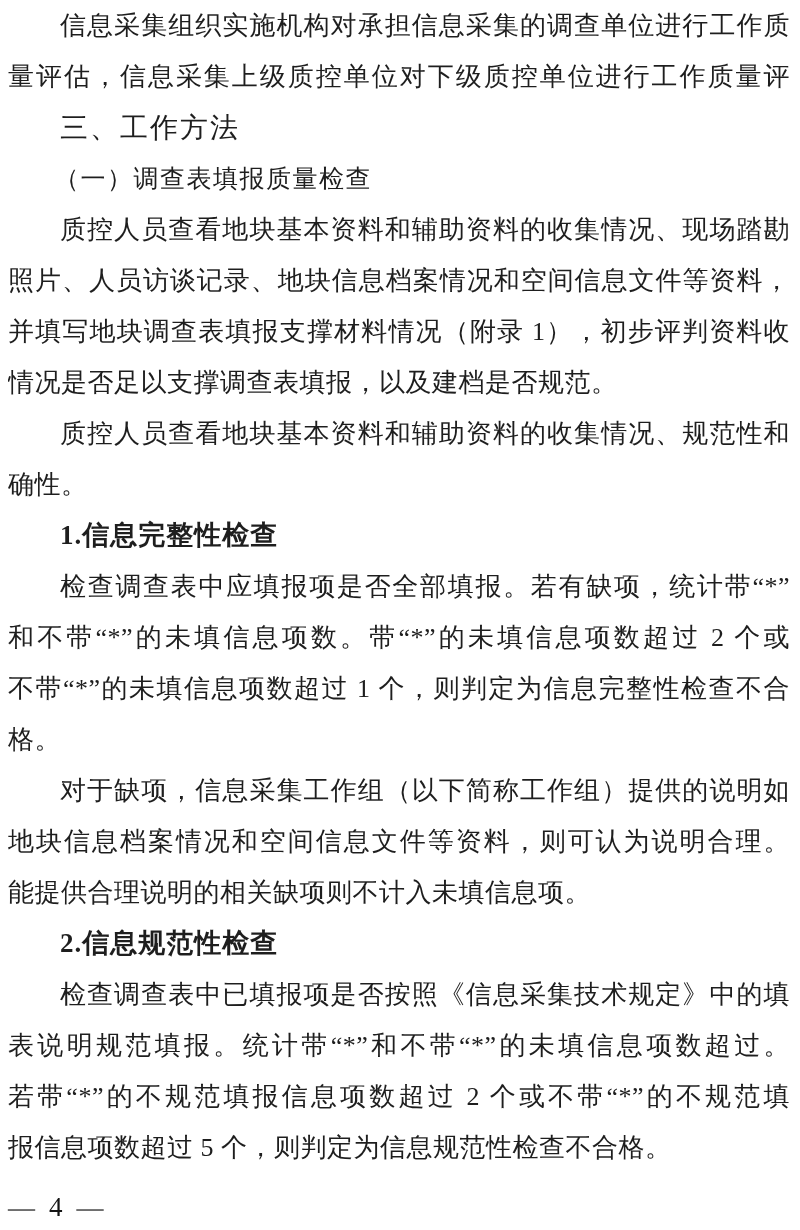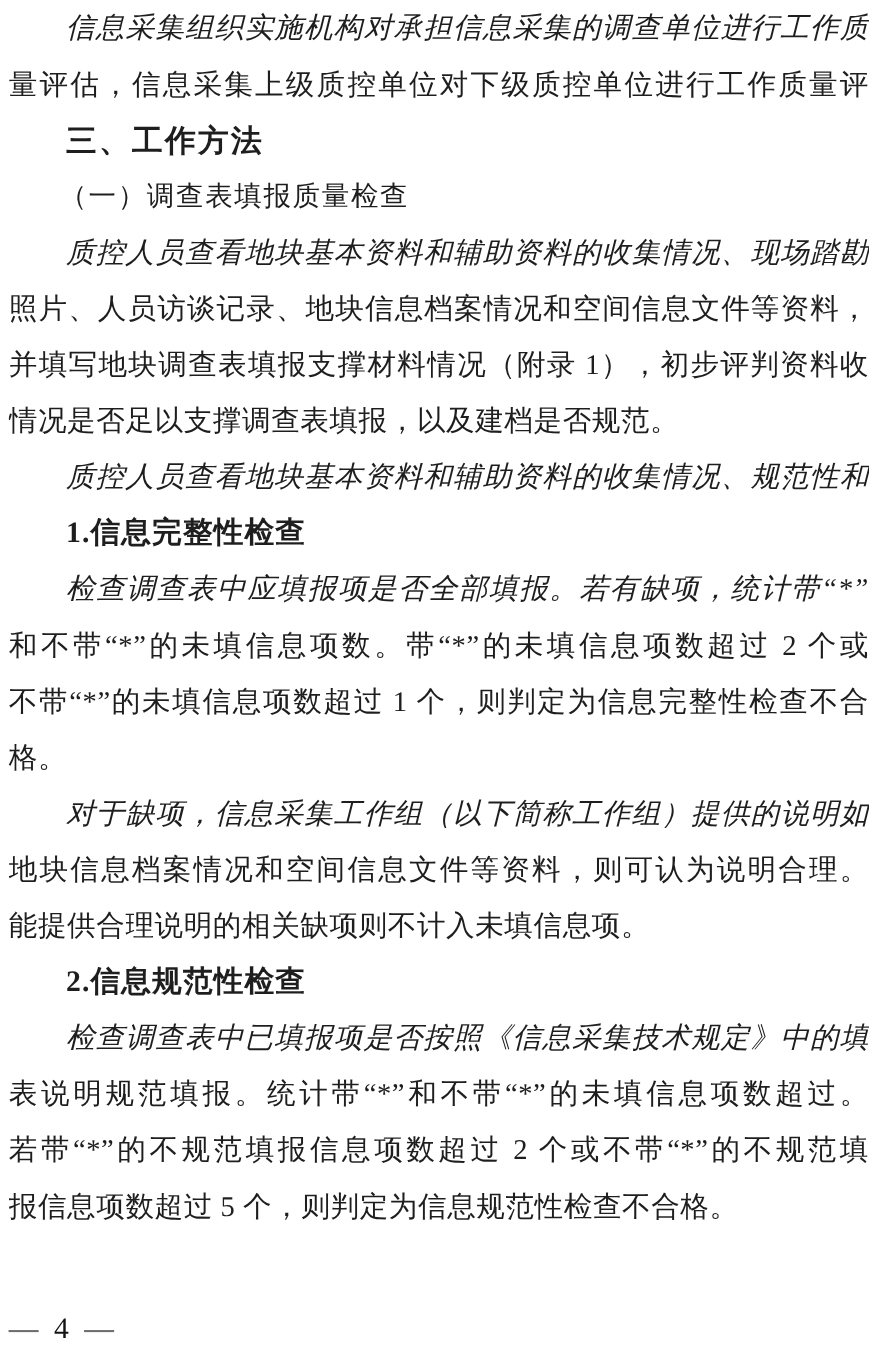--- a/index.html
+++ b/index.html
@@ -29,25 +29,24 @@
     overflow: hidden;
     text-align: justify;
     text-align-last: justify;
     letter-spacing: 0.5px;
   }
   .ln.end {
     text-align-last: left;
   }
   .ln.ind {
     text-indent: 52px;
-    font-style: italic;
   }
   .ln.h1 {
     font-family: "Liberation Sans", "DejaVu Sans", sans-serif;
-    font-weight: bold;
+    font-weight: normal;
     font-size: 28px;
     text-align-last: left;
     text-indent: 52px;
     letter-spacing: 2px;
   }
   .ln.h2 {
     font-weight: normal;
     font-size: 25px;
     text-align-last: left;
     text-indent: 46px;
@@ -85,20 +84,21 @@
   <div class="content">
     <div class="ln ind">信息采集组织实施机构对承担信息采集的调查单位进行工作质</div>
     <div class="ln">量评估，信息采集上级质控单位对下级质控单位进行工作质量评估。</div>
     <div class="ln h1">三、工作方法</div>
     <div class="ln h2">（一）调查表填报质量检查</div>
     <div class="ln ind">质控人员查看地块基本资料和辅助资料的收集情况、现场踏勘</div>
     <div class="ln">照片、人员访谈记录、地块信息档案情况和空间信息文件等资料，</div>
     <div class="ln">并填写地块调查表填报支撑材料情况（附录 1），初步评判资料收集</div>
     <div class="ln end">情况是否足以支撑调查表填报，以及建档是否规范。</div>
     <div class="ln ind">质控人员查看地块基本资料和辅助资料的收集情况、规范性和准</div>
+    <div class="ln end">确性。</div>
     <div class="ln h3">1.信息完整性检查</div>
     <div class="ln ind">检查调查表中应填报项是否全部填报。若有缺项，统计带“*”</div>
     <div class="ln">和不带“*”的未填信息项数。带“*”的未填信息项数超过 2 个或</div>
     <div class="ln">不带“*”的未填信息项数超过 1 个，则判定为信息完整性检查不合</div>
     <div class="ln end">格。</div>
     <div class="ln ind">对于缺项，信息采集工作组（以下简称工作组）提供的说明如</div>
     <div class="ln">地块信息档案情况和空间信息文件等资料，则可认为说明合理。</div>
     <div class="ln end">能提供合理说明的相关缺项则不计入未填信息项。</div>
     <div class="ln h3">2.信息规范性检查</div>
     <div class="ln ind">检查调查表中已填报项是否按照《信息采集技术规定》中的填</div>

